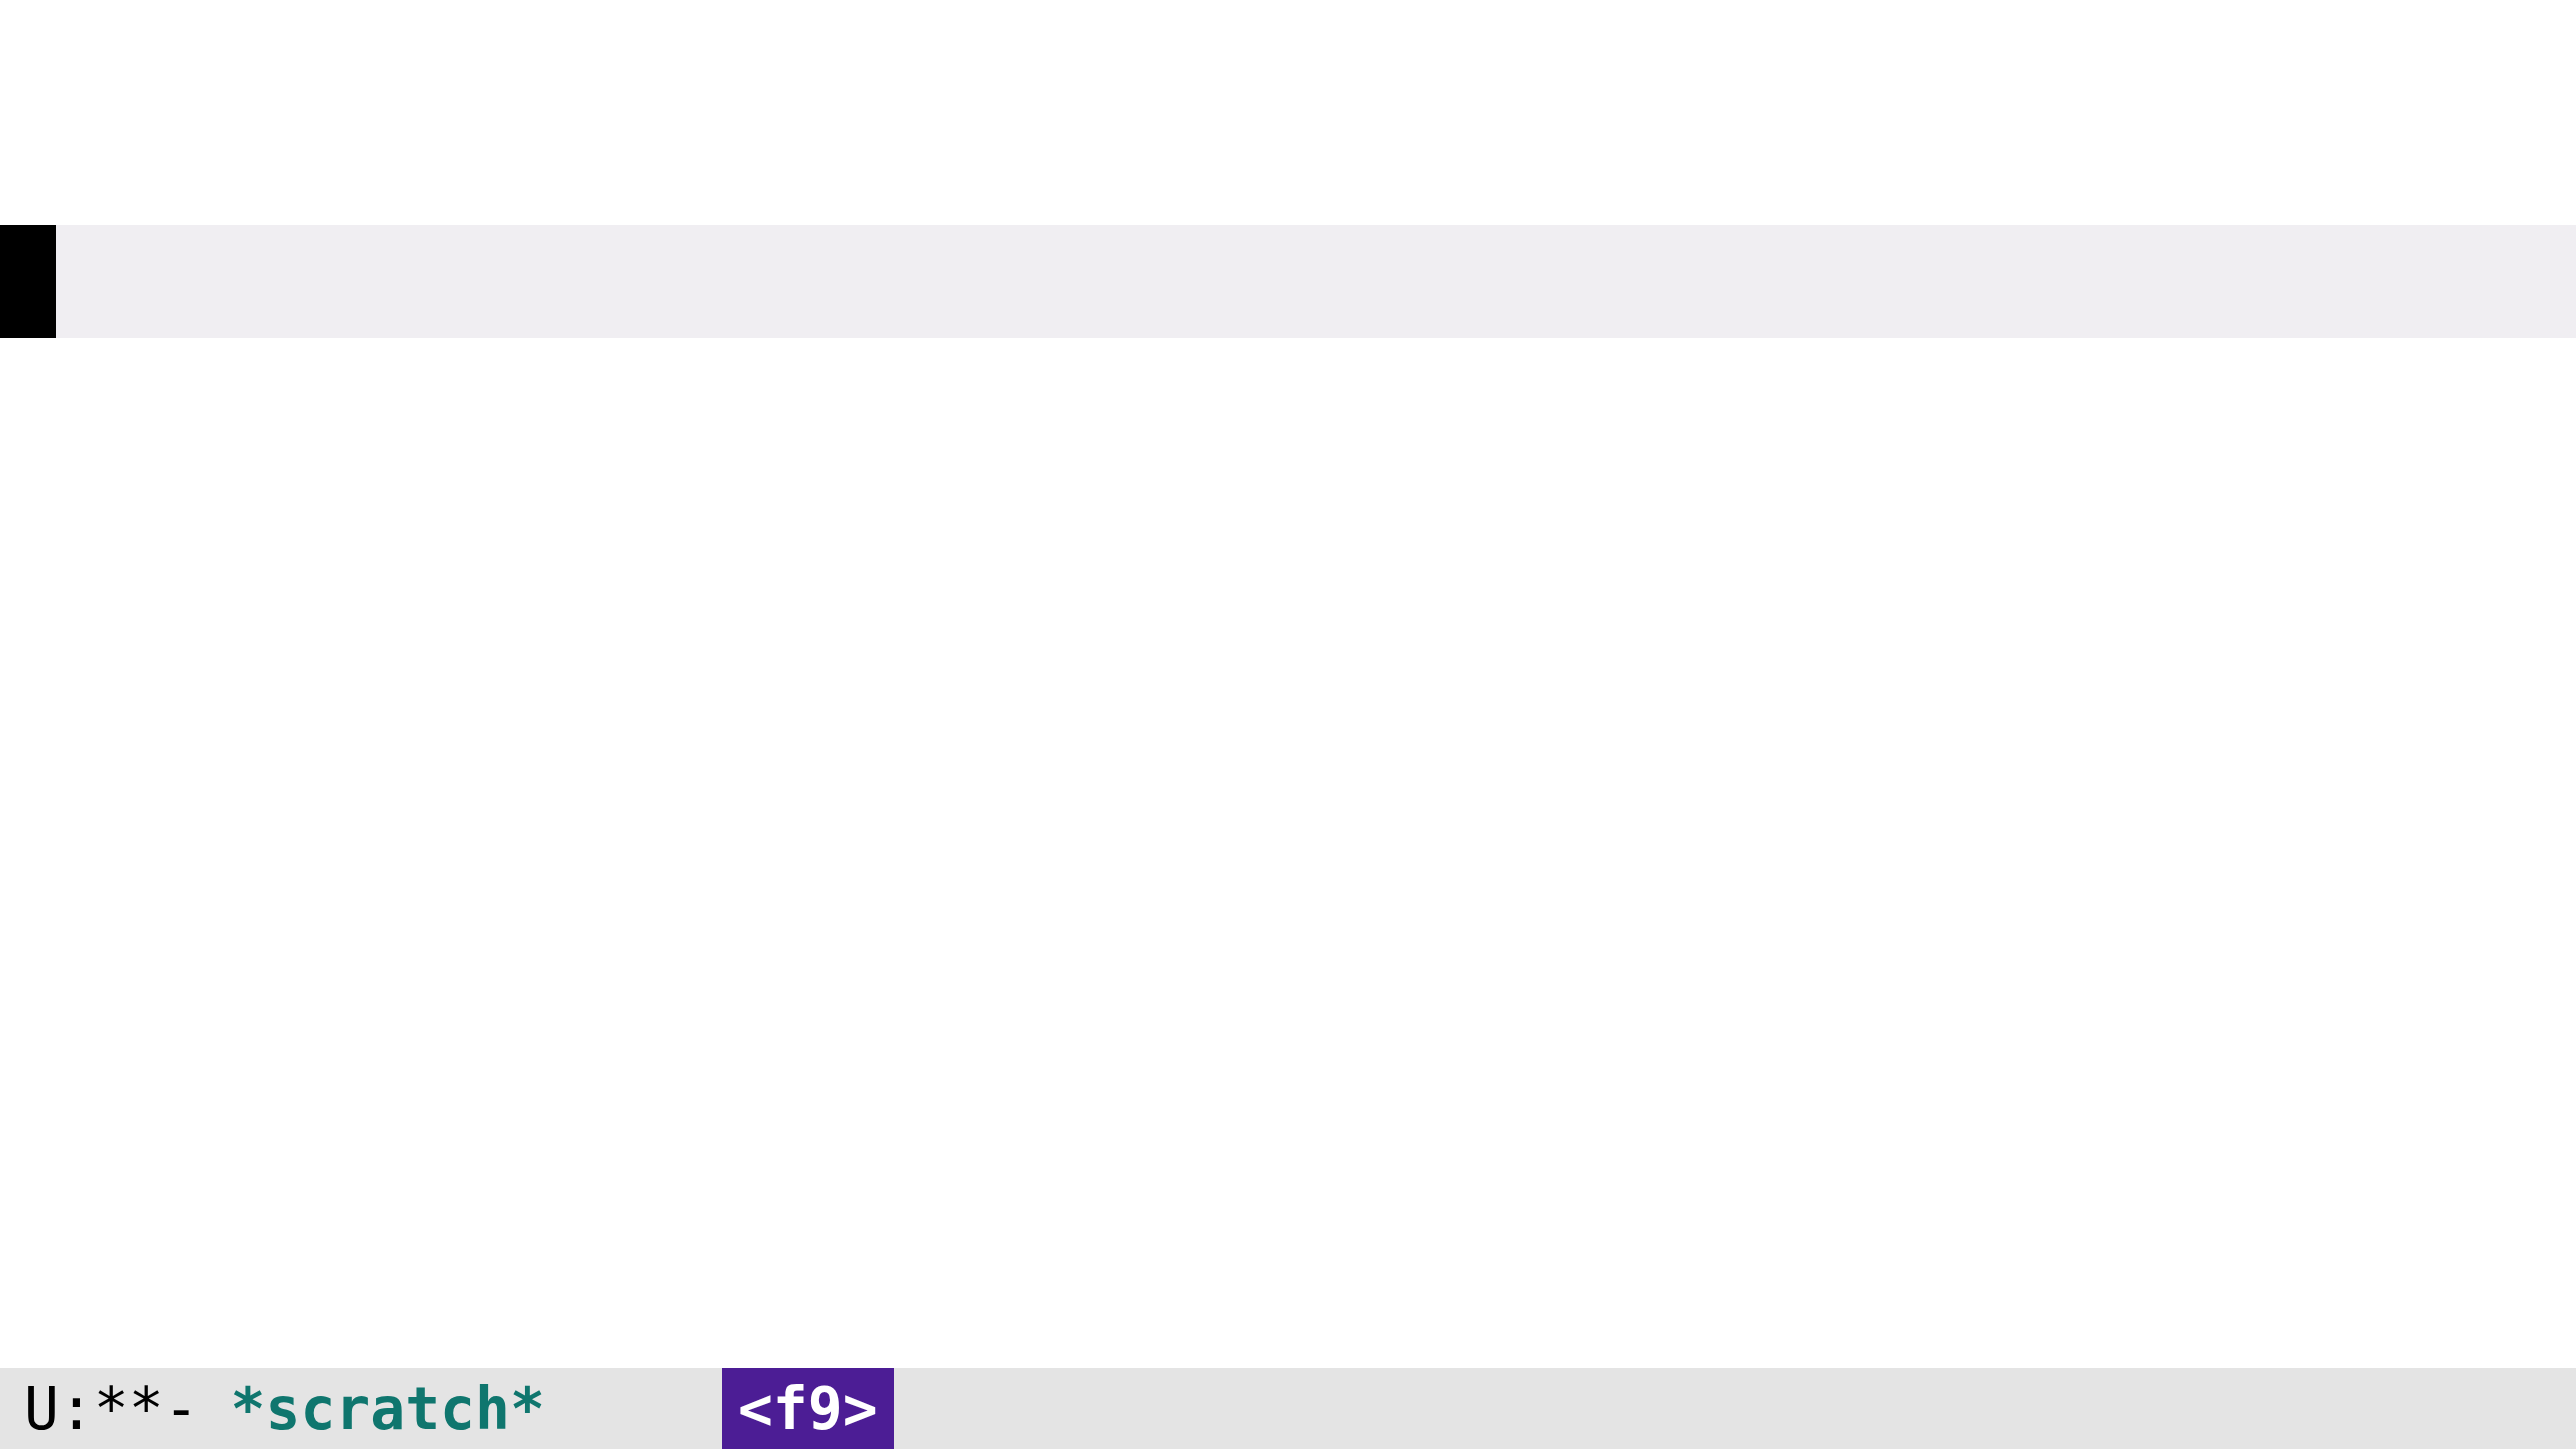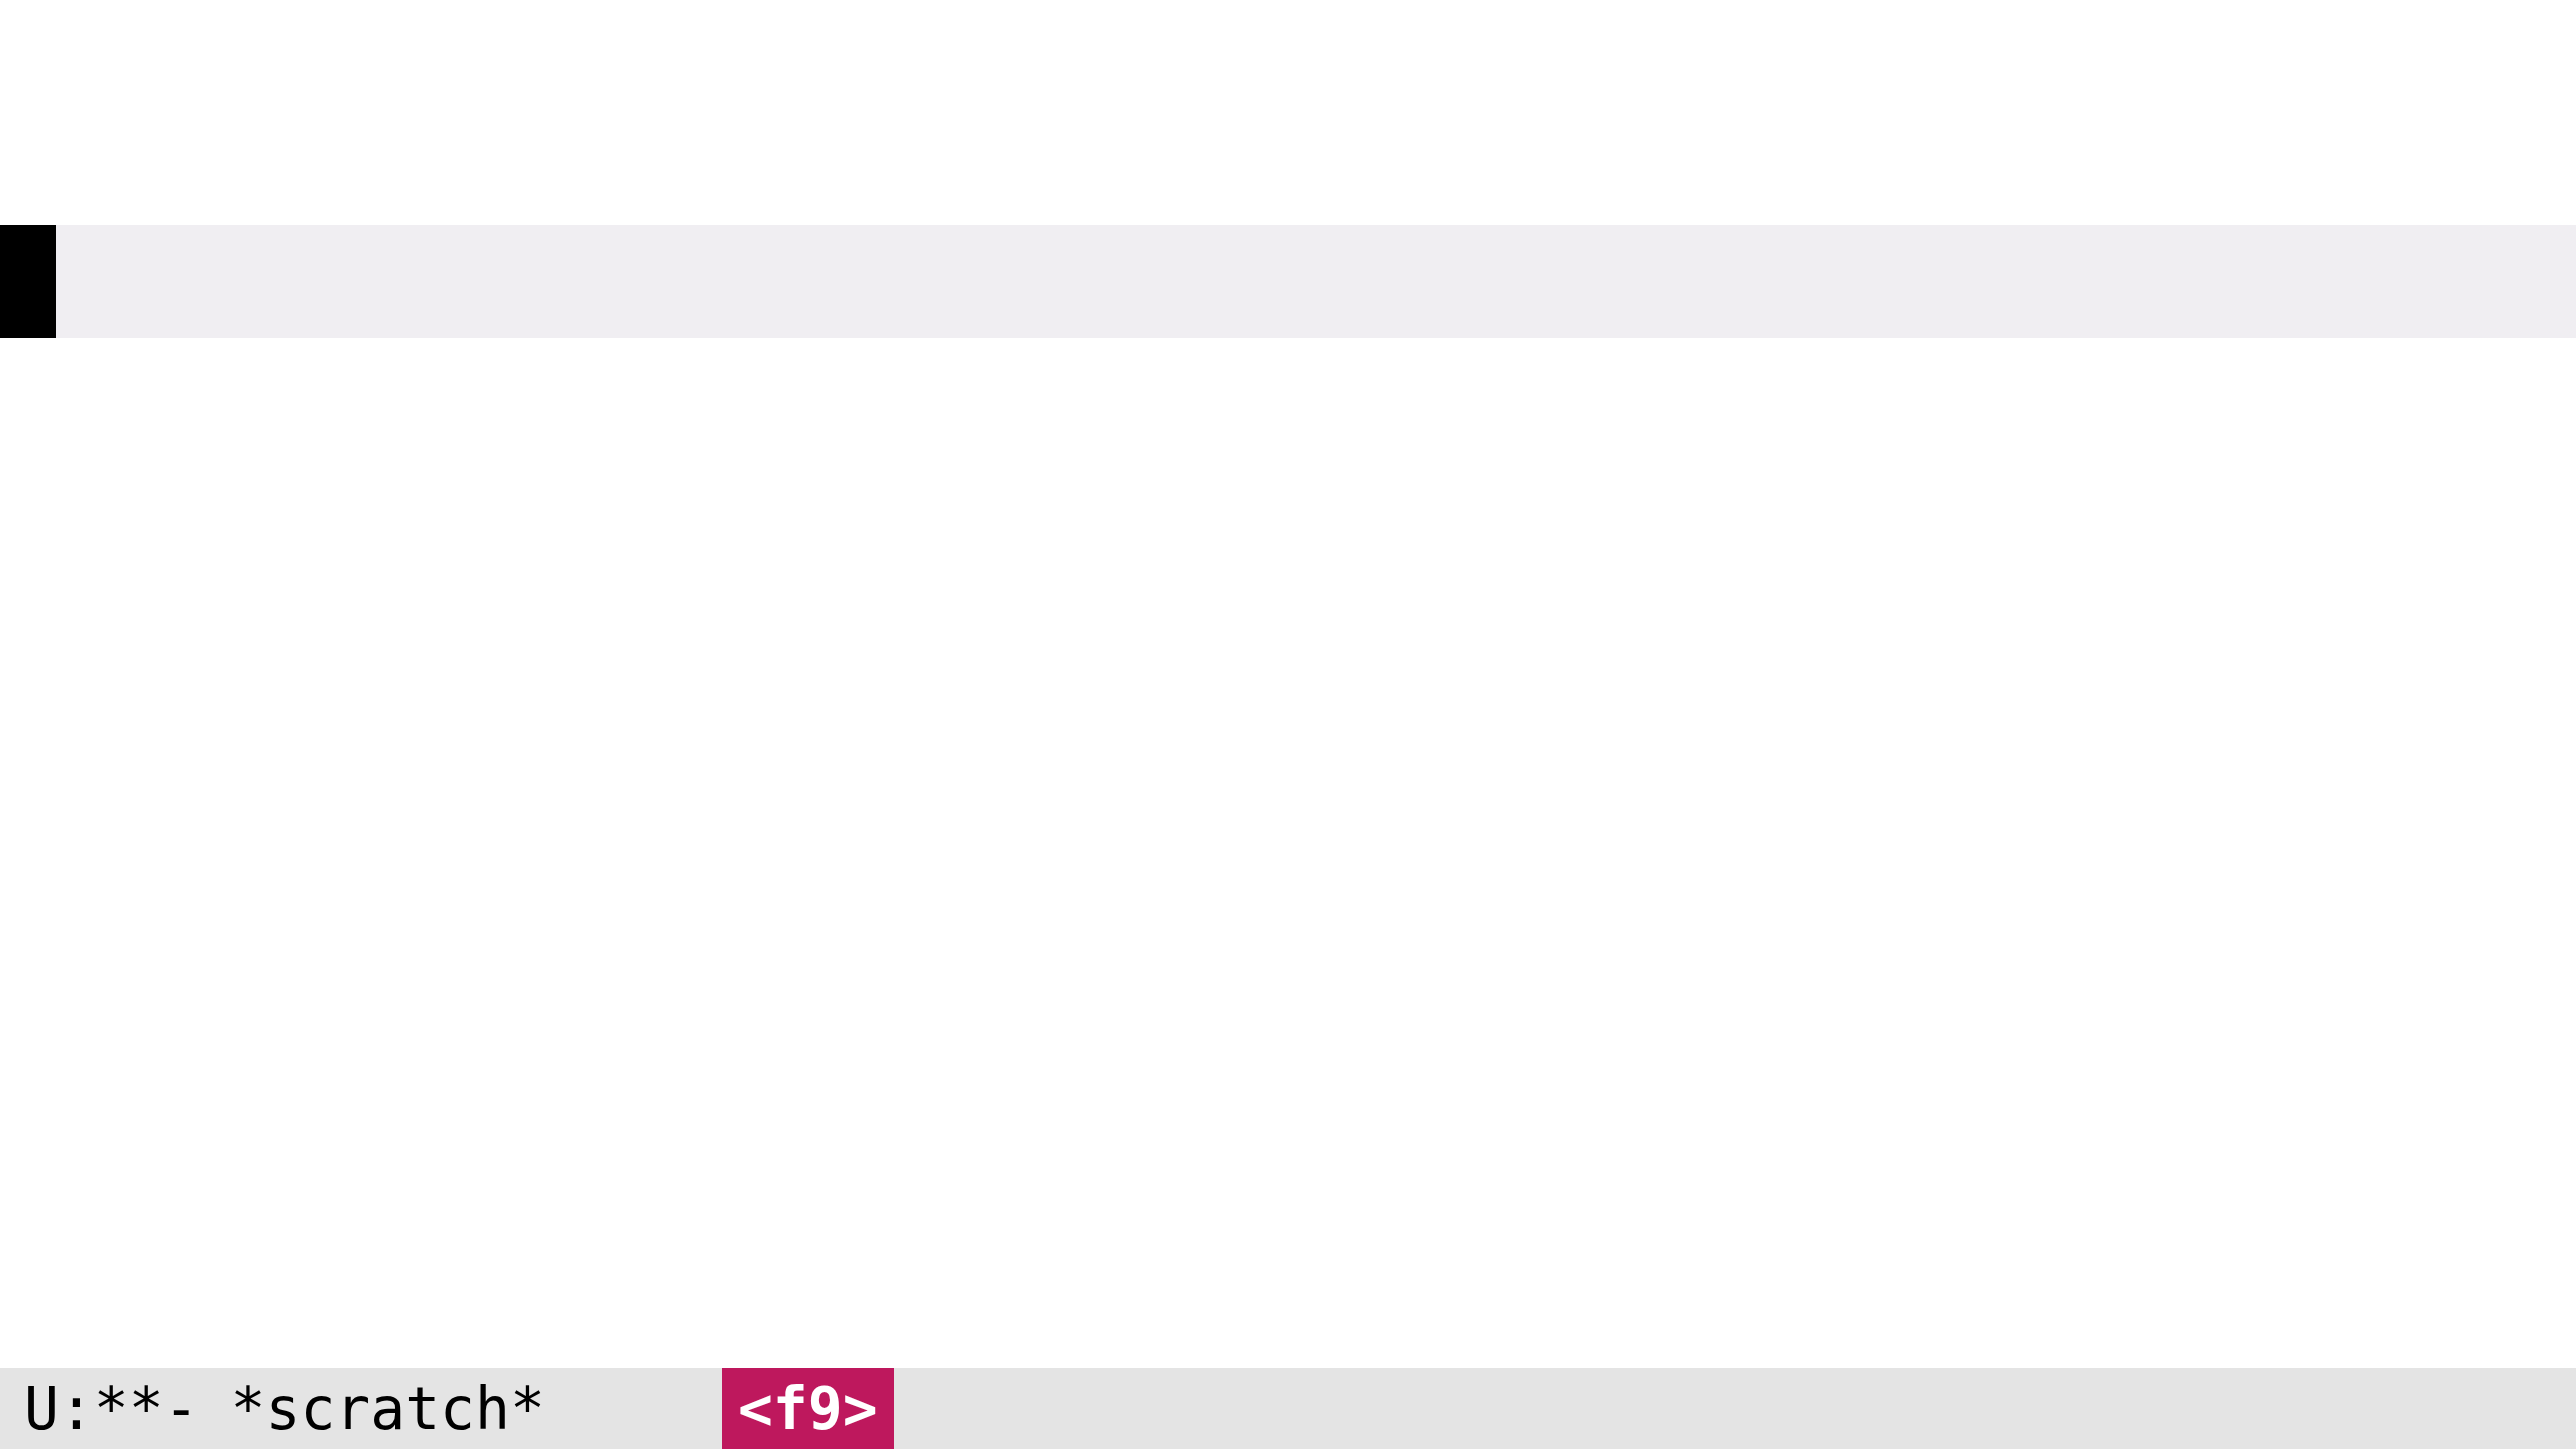--- a/index.html
+++ b/index.html
@@ -49,30 +49,30 @@
       display: flex;
       align-items: center;
       font-size: 58px;
       white-space: pre;
     }
     .mode-line-status {
       color: #000000;
       padding-left: 24px;
     }
     .mode-line-buffer {
-      color: #000000;
-      font-weight: normal;
+      color: #0f766e;
+      font-weight: bold;
       padding-left: 32px;
       text-align: center;
     }
     .mode-line-spacer {
       width: 177px;
     }
     .mode-line-key {
-      background: #be185d;
+      background: #4c1d95;
       color: #ffffff;
       font-weight: bold;
       padding: 8px 16px;
       height: 100%;
       display: flex;
       align-items: center;
     }
     .mode-line-command {
       color: #1a2fd3;
       font-weight: bold;

